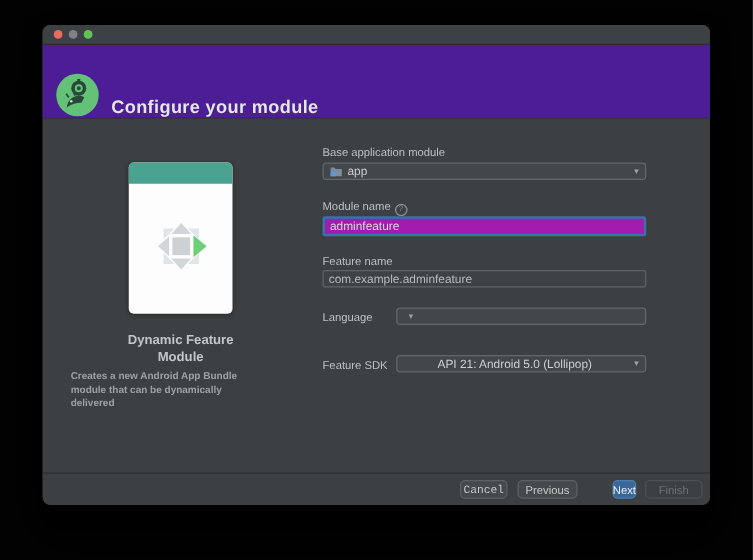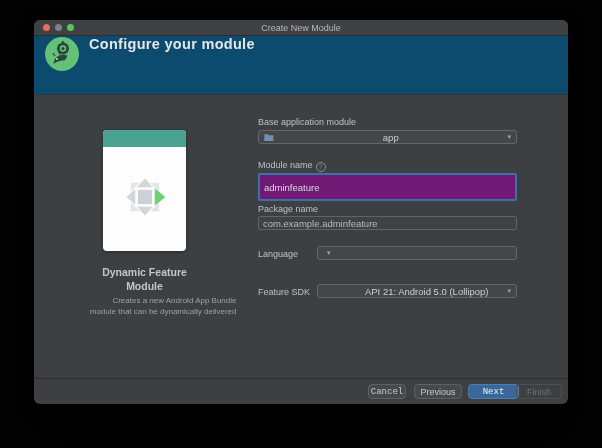--- a/index.html
+++ b/index.html
@@ -22,94 +22,93 @@
   }
   .lights { position:absolute; left:9px; display:flex; gap:5px; }
   .light { width:7px; height:7px; border-radius:50%; }
   .light.red   { background:#ec6a5e; }
   .light.gray  { background:#7e8284; }
   .light.green { background:#5fc454; }
   .title-text { flex:1; text-align:center; font-size:9px; color:#b6b9bb; }
   
   .header {
     position:absolute; left:0; top:16px; right:0; height:59px;
-    background:#0c4a6e; border-bottom:1px solid #323536;
-    display:flex; align-items:flex-start; padding-left:10px; box-sizing:border-box;
+    background:#4c1d95; border-bottom:1px solid #323536;
+    display:flex; align-items:flex-end; padding-left:10px; box-sizing:border-box;
   }
   .header-title { margin-left:9px; font-size:14.5px; font-weight:bold; color:#e4e6e7; letter-spacing:.3px; }
   
   .card {
     position:absolute; left:69px; top:110px; width:83px; height:121px;
     background:#fdfdfd; border-radius:4px; overflow:hidden;
     box-shadow:0 1px 4px rgba(0,0,0,0.35);
   }
   .card-topbar { height:17px; background:#4aa390; }
   .card-iconwrap { display:flex; justify-content:center; padding-top:27px; }
   .feature-title {
     position:absolute; left:20px; top:246px; width:181px;
     text-align:center; font-size:10.5px; font-weight:bold; color:#c3c6c8; line-height:1.3;
   }
   .feature-title .inner { width:118px; margin:0 auto; }
   .feature-desc {
-    position:absolute; left:36px; top:276px; width:181px;
-    text-align:right; font-size:8px; color:#9da1a3; line-height:1.35;
+    position:absolute; left:8px; top:276px; width:181px;
+    text-align:left; font-size:8px; color:#9da1a3; line-height:1.35;font-weight:bold;
   }
   .feature-desc .inner { width:152px; margin:0 auto; }
   
   .flabel { position:absolute; font-size:9px; color:#bdc1c3; }
   .dropdown {
     position:absolute; box-sizing:border-box; height:14px;
     background:#43474a; border:1px solid #63676a; border-radius:3px;
     display:flex; align-items:center; padding:0 5px;
     font-size:9.5px; color:#ccd0d2; cursor:default;
   }
-  .dropdown .dd-label { flex:1; margin-left:0; white-space:nowrap; overflow:hidden;text-align:center; }
+  .dropdown .dd-label { flex:1; margin-left:0; white-space:nowrap; overflow:hidden; }
   .dd-arrow { font-size:7px; color:#9da1a3; margin-left:4px; }
   .tfield {
     position:absolute; box-sizing:border-box; height:14px; width:259px;
     background:#3f4244; border:1px solid #606466; border-radius:2px;
     font-family:"Liberation Sans",sans-serif; font-size:9.5px; color:#b7bbbd;
     padding:0 4px; outline:none;
   }
   .tfield.focused {
-    height:28px; border:2px solid #3d6fa8; background:#701a75; color:#d8dbdc;
+    height:16px; border:2px solid #3d6fa8; background:#a21caf; color:#d8dbdc;
   }
   .help-icon {
     display:inline-block; width:8px; height:8px; border:1px solid #8b8f91; border-radius:50%;
     font-size:6.5px; line-height:8px; text-align:center; color:#8b8f91;
     vertical-align:-1px; margin-left:3px;
   }
   .mod-icon { margin-right:4px; display:flex; }
   
   .footer-sep { position:absolute; left:0; right:0; top:358px; height:1px; background:#2c2f30; }
   .btn {
     position:absolute; top:364px; height:15px; box-sizing:border-box;
     display:flex; align-items:center; justify-content:center;
     font-size:9px; border-radius:4px; cursor:default;
     background:#46494b; border:1px solid #5d6163; color:#c7cacb;
   }
   .btn.primary { background:#3a679a; border-color:#4d7fae; color:#eff2f3; }
   .btn.disabled { background:transparent; border-color:#4d5153; color:#6c7173; }
   .btn-cancel   { left:334px; width:38px;font-family:Liberation Mono, monospace; }
   .btn-previous { left:380px; width:48px; }
-  .btn-next     { left:434px; width:51px;font-family:Liberation Mono, monospace; }
+  .btn-next     { left:456px; width:19px; }
   .btn-finish   { left:482px; width:46px;text-align:center; }
 </style>
 </head>
 <body>
 
 <div class="window">
 
   <div class="titlebar">
     <div class="lights">
       <span class="light red"></span>
       <span class="light gray"></span>
       <span class="light green"></span>
     </div>
-    <span class="title-text">Create New Module</span>
   </div>
 
   <div class="header">
     <span style="display:flex;">
       <svg width="36" height="36" viewBox="0 0 36 36">
         <circle cx="18" cy="18" r="17" fill="#63c178"></circle>
         <circle cx="19" cy="12.5" r="6" fill="#29483a"></circle>
         <circle cx="19" cy="12.5" r="2.4" fill="none" stroke="#63c178" stroke-width="1.6"></circle>
         <rect x="17.8" y="5.2" width="2.4" height="2.4" fill="#29483a"></rect>
         <path d="M9.5 28 a9.5 9.5 0 0 1 14 -8.2 l-2.5 4.5 a19 19 0 0 0 -11.5 3.7 z" fill="#29483a"></path>
@@ -156,21 +155,21 @@
     </span>
     <span class="dd-label">app</span>
     <span class="dd-arrow">▾</span>
   </div>
 
   <div class="flabel" style="left:224px; top:140px;">
     <span>Module name</span><span class="help-icon">?</span>
   </div>
   <input class="tfield focused" style="left: 224px; top: 153px;" type="text" value="adminfeature">
 
-  <div class="flabel" style="left:224px; top:184px;">Package name</div>
+  <div class="flabel" style="left:224px; top:184px;">Feature name</div>
   <input class="tfield" style="left: 224px; top: 196px;" type="text" value="com.example.adminfeature">
 
   <div class="flabel" style="left:224px; top:229px;">Language</div>
   <div class="dropdown" style="left:283px; top:226px; width:200px;">
     <span class="dd-arrow">▾</span>
   </div>
 
   <div class="flabel" style="left:224px; top:267px;">Feature SDK</div>
   <div class="dropdown" style="left:283px; top:264px; width:200px;padding-left:32px;">
     <span class="dd-label">API 21: Android 5.0 (Lollipop)</span>

